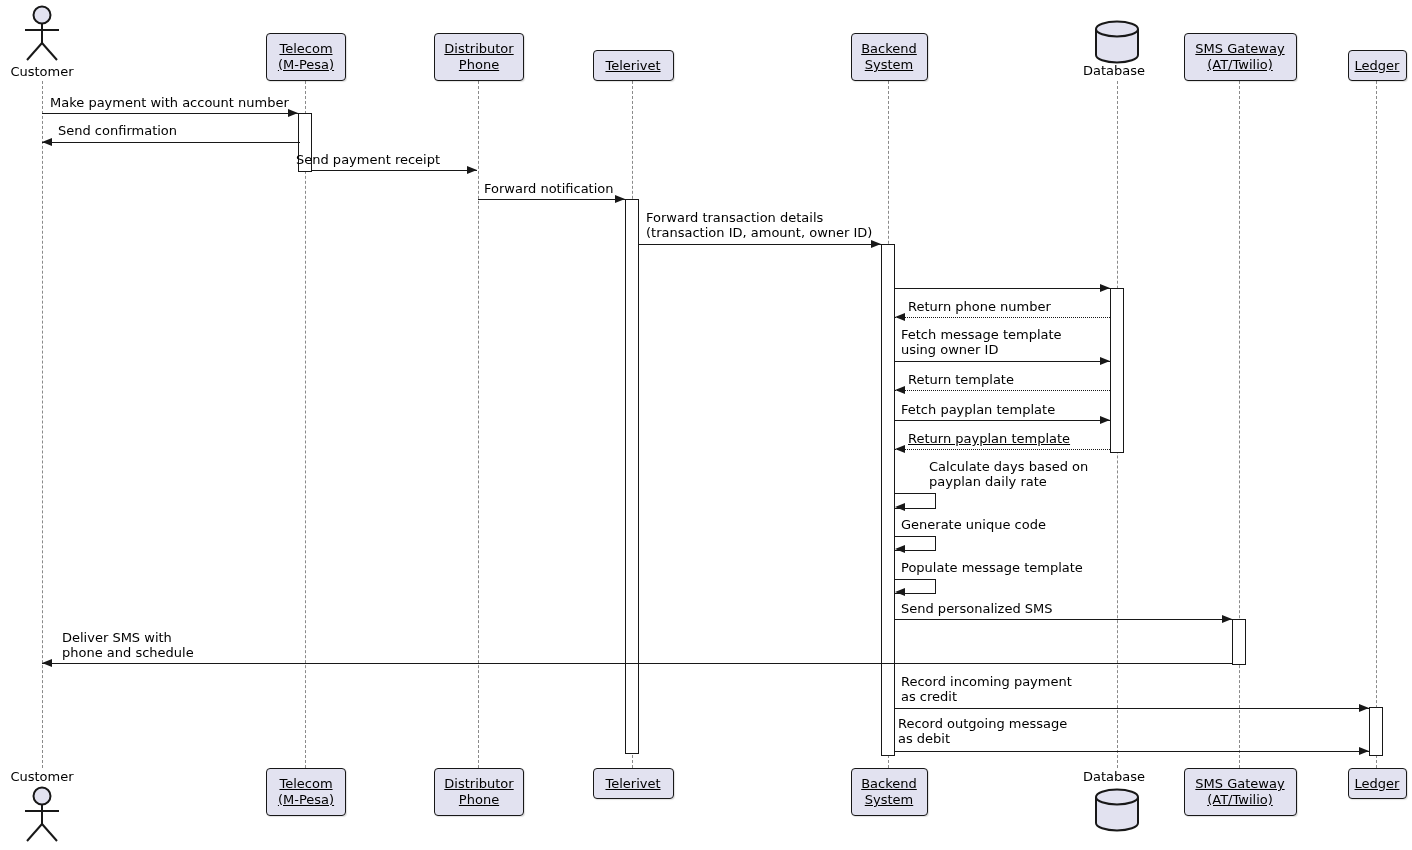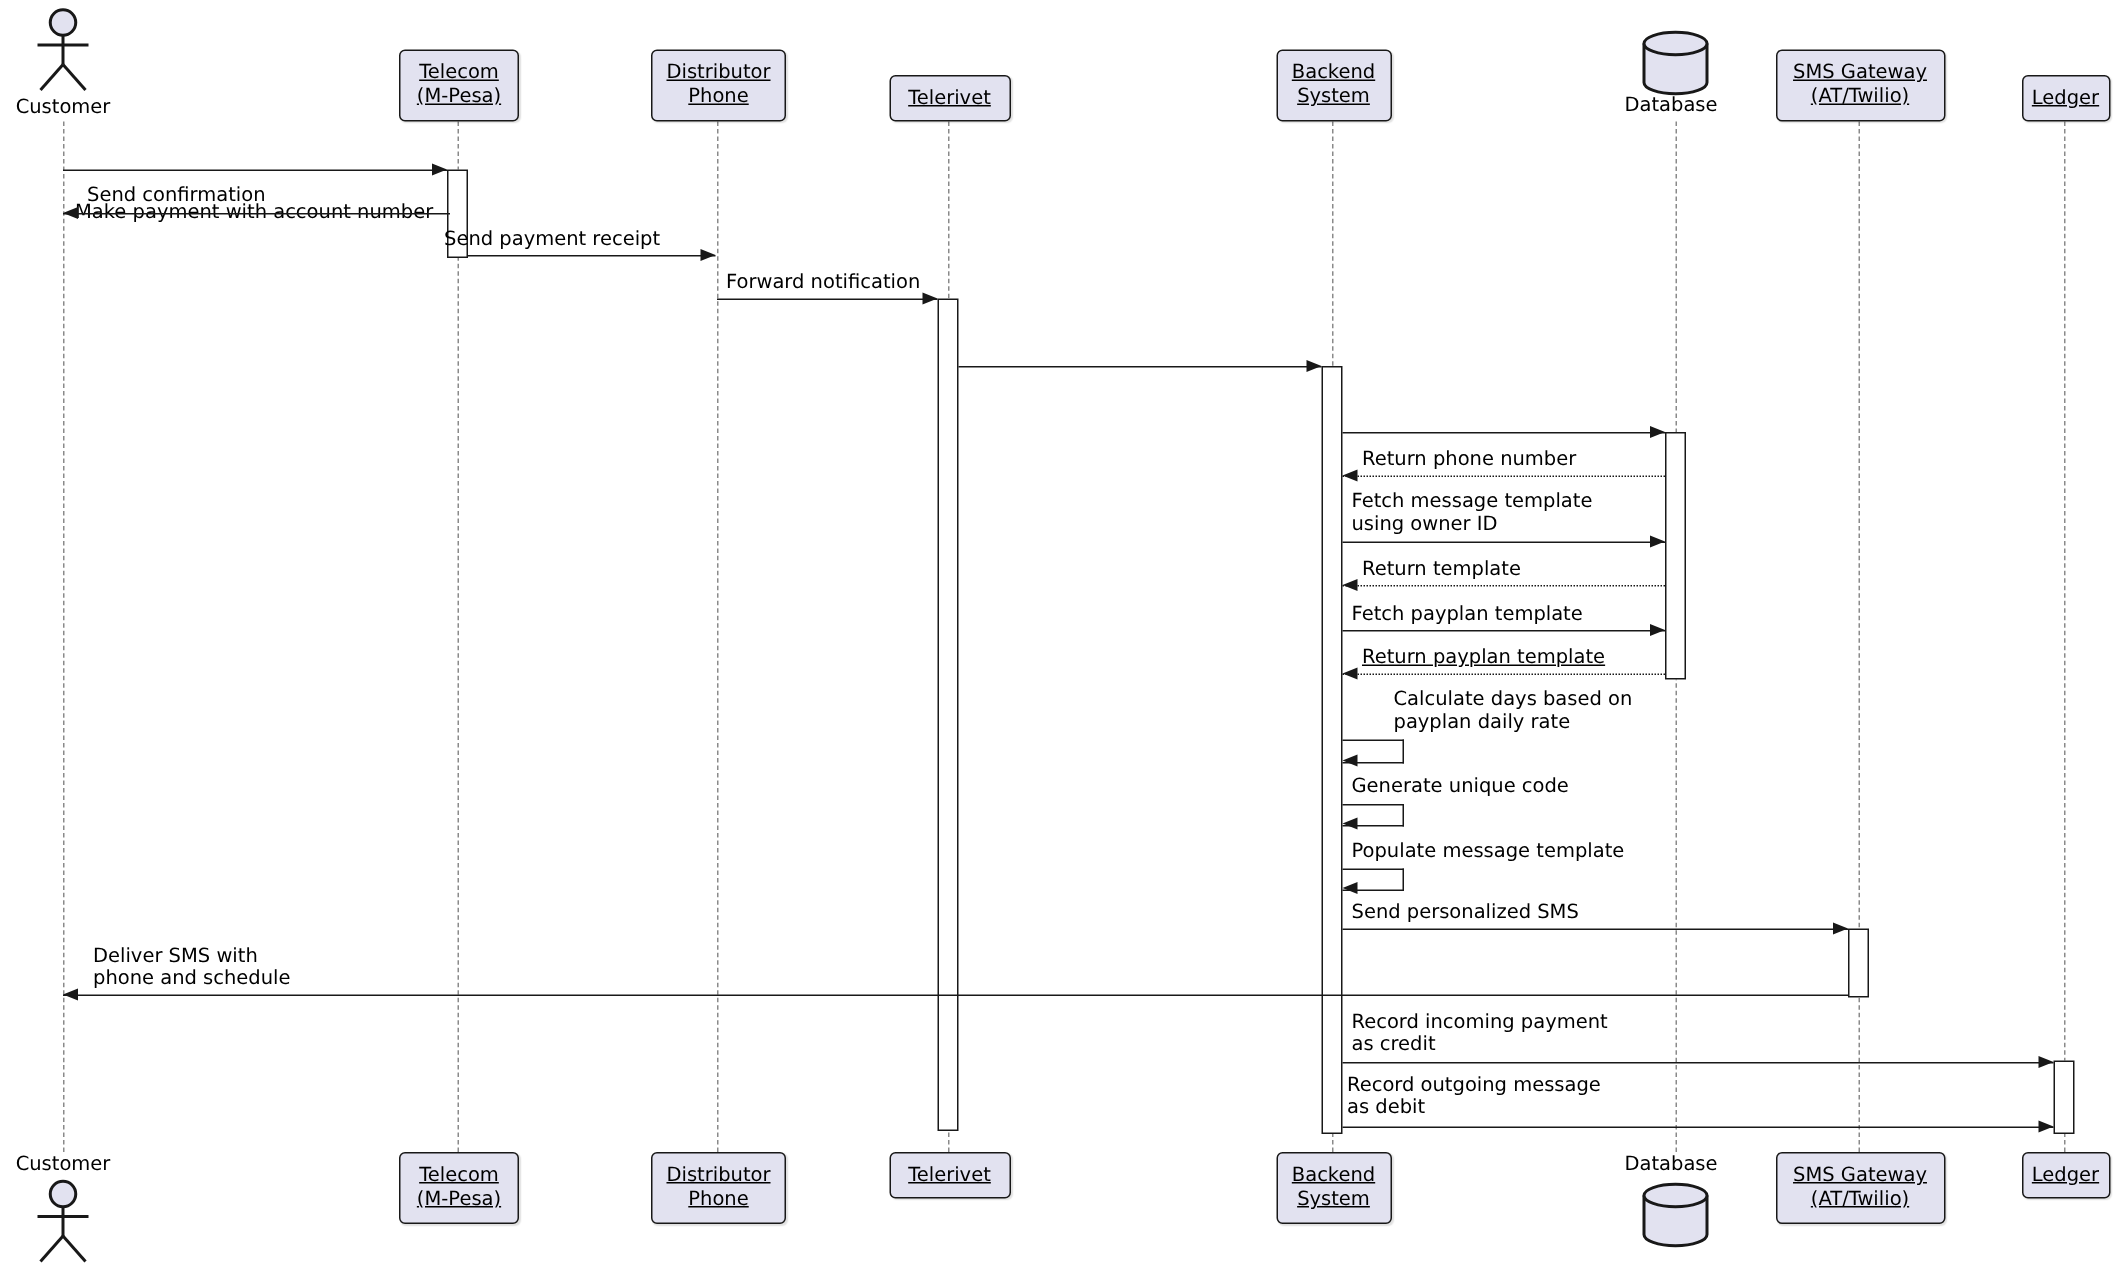--- a/index.html
+++ b/index.html
@@ -85,32 +85,34 @@
         <path d="M2,9 v26 a21,7.5 0 0 0 42 0 v-26" fill="#E2E2F0" stroke="#181818" stroke-width="2"></path>
         <ellipse cx="23" cy="9" rx="21" ry="7.5" fill="#E2E2F0" stroke="#181818" stroke-width="2"></ellipse>
       </svg>
     </div>
     <div class="pbox" style="left: 1183.5px; top: 33px; width: 111px; height: 46px; background: rgb(226, 226, 240); border-color: rgb(24, 24, 24);">SMS Gateway
 (AT/Twilio)</div>
     <div class="pbox" style="left: 1183.5px; top: 768px; width: 111px; height: 46px; background: rgb(226, 226, 240); border-color: rgb(24, 24, 24);">SMS Gateway
 (AT/Twilio)</div>
     <div class="pbox" style="left: 1347.5px; top: 50px; width: 57px; height: 29px; background: rgb(226, 226, 240); border-color: rgb(24, 24, 24);">Ledger</div>
     <div class="pbox" style="left: 1347.5px; top: 768px; width: 57px; height: 29px; background: rgb(226, 226, 240); border-color: rgb(24, 24, 24);">Ledger</div>
-    <div class="mlabel" style="left: 50px; top: 95px; margin-top: 39px;">Make payment with account number</div>
+    <div class="mlabel" style="left: 50px; top: 95px;">Make payment with account number</div>
     <div class="mline" style="left: 42px; top: 113px; width: 256px; border-top-color: rgb(24, 24, 24);"></div>
     <div class="ah ah-r" style="left: 288px; top: 109px;"></div>
     <div class="mlabel" style="left: 58px; top: 123px;">Send confirmation</div>
     <div class="mline" style="left: 42px; top: 142px; width: 258px; border-top-color: rgb(24, 24, 24);"></div>
     <div class="ah ah-l" style="left: 42px; top: 138px;"></div>
     <div class="mlabel" style="left: 296px; top: 152px;">Send payment receipt</div>
     <div class="mline" style="left: 312px; top: 170px; width: 165px; border-top-color: rgb(24, 24, 24);"></div>
     <div class="ah ah-r" style="left: 467px; top: 166px;"></div>
     <div class="mlabel" style="left: 484px; top: 181px;">Forward notification</div>
     <div class="mline" style="left: 478px; top: 199px; width: 147px; border-top-color: rgb(24, 24, 24);"></div>
     <div class="ah ah-r" style="left: 615px; top: 195px;"></div>
+    <div class="mlabel" style="left: 646px; top: 210px;">Forward transaction details
+(transaction ID, amount, owner ID)</div>
     <div class="mline" style="left: 639px; top: 244px; width: 242px; border-top-color: rgb(24, 24, 24);"></div>
     <div class="ah ah-r" style="left: 871px; top: 240px;"></div>
     <div class="mline" style="left: 895px; top: 288px; width: 215px; border-top-color: rgb(24, 24, 24);"></div>
     <div class="ah ah-r" style="left: 1100px; top: 284px;"></div>
     <div class="mlabel" style="left: 908px; top: 299px;">Return phone number</div>
     <div class="mline dotted" style="left: 895px; top: 317px; width: 215px; border-top-color: rgb(24, 24, 24);"></div>
     <div class="ah ah-l" style="left: 895px; top: 313px;"></div>
     <div class="mlabel" style="left: 901px; top: 327px;">Fetch message template
 using owner ID</div>
     <div class="mline" style="left: 895px; top: 361px; width: 215px; border-top-color: rgb(24, 24, 24);"></div>

